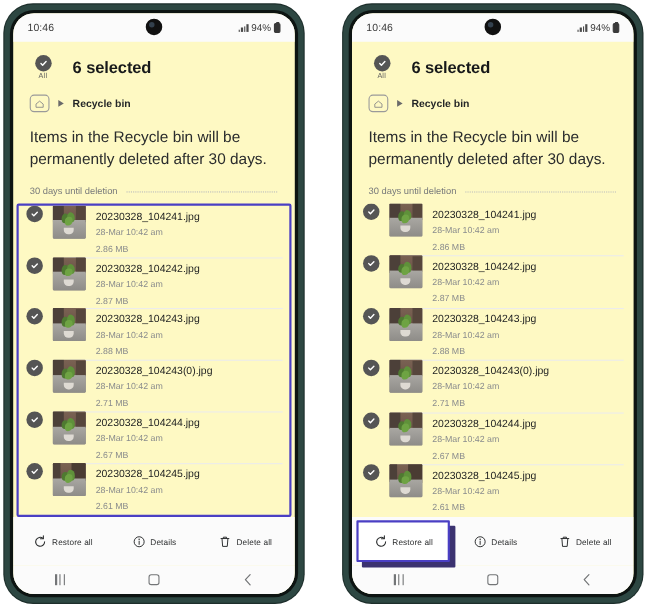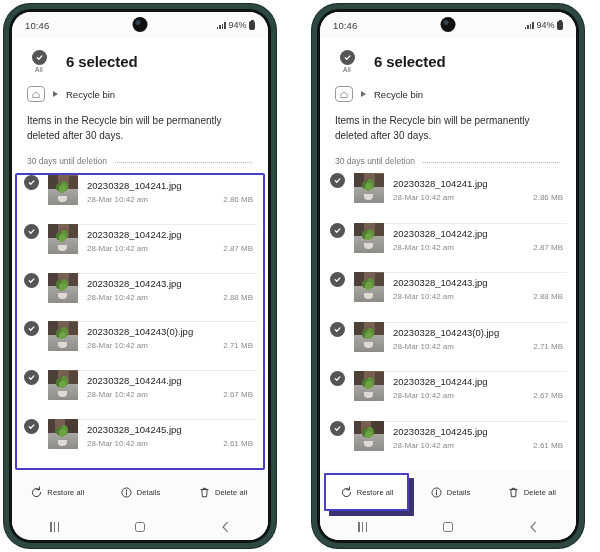--- a/index.html
+++ b/index.html
@@ -39,21 +39,21 @@
     height: 100%;
     border-radius: 22px;
     background: #0d1412;
     padding: 3px;
   }
 
   .screen {
     width: 100%;
     height: 100%;
     border-radius: 19px;
-    background: #ffffff;
+    background: #fef9c3;
     overflow: hidden;
     position: relative;
     display: flex;
     flex-direction: column;
   }
 
   
   .statusbar {
     height: 26px;
     flex: 0 0 26px;
@@ -184,27 +184,27 @@
     justify-content: center;
   }
   .bc-arrow {
     width: 0; height: 0;
     border-left: 5px solid #6a6a6a;
     border-top: 3.5px solid transparent;
     border-bottom: 3.5px solid transparent;
   }
   .bc-label {
     font-size: 9.5px;
-    font-weight: normal;
+    font-weight: bold;
     color: #252728;
   }
 
   
   .notice {
-    font-size: 10px;
+    font-size: 14px;
     line-height: 1.45;
     color: #2a2c2d;
     padding: 4px 2px 0 1px;
     max-width: 224px;
   }
 
   
   .deletion-row {
     display: flex;
     align-items: center;
@@ -294,20 +294,21 @@
     line-height: 1.25;
     white-space: nowrap;
     overflow: hidden;
   }
   .file-sub {
     display: flex;
     align-items: baseline;
     justify-content: space-between;
     margin-top: 2px;
     gap: 6px;
+    flex-direction: column;
   }
   .file-date, .file-size {
     font-size: 8px;
     color: #8a8c8d;
     white-space: nowrap;
   }
 
   
   .actionbar {
     flex: 0 0 44px;

